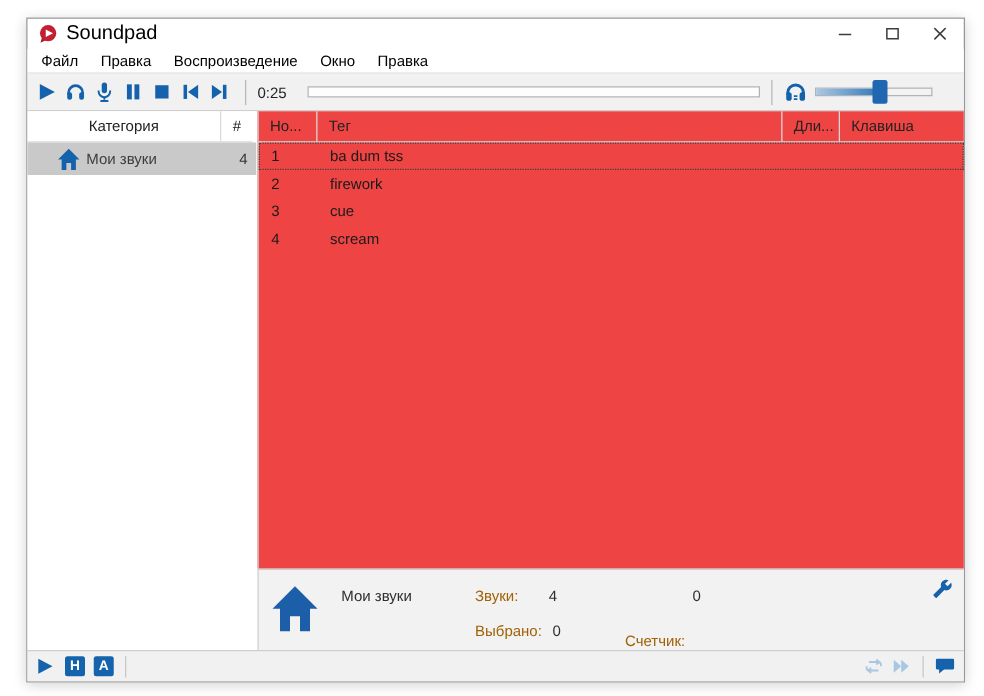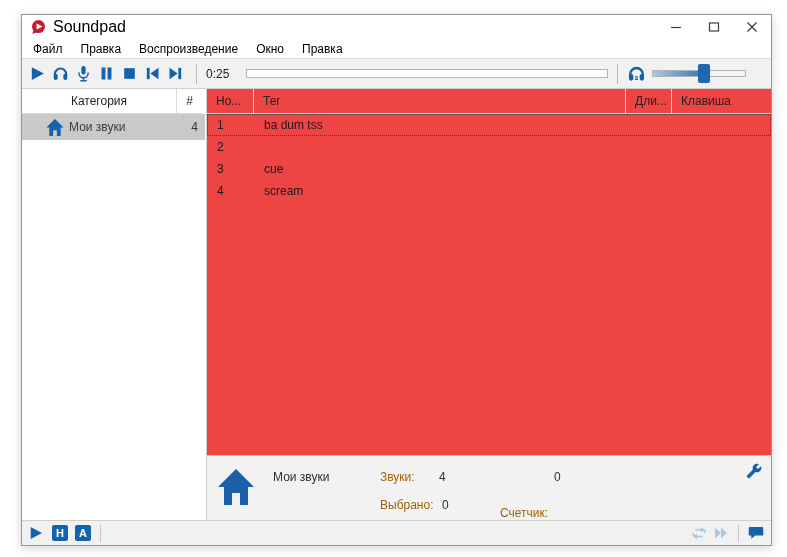--- a/index.html
+++ b/index.html
@@ -218,20 +218,21 @@
         </div>
       <div class="ml-rows">
           <div class="ml-row focused">
             <span class="ml-cell ml-c0">1</span>
             <span class="ml-cell ml-c1">ba dum tss</span>
             <span class="ml-cell ml-c2"></span>
             <span class="ml-cell ml-c3"></span>
           </div>
           <div class="ml-row">
             <span class="ml-cell ml-c0">2</span>
+            <span class="ml-cell ml-c1">firework</span>
             <span class="ml-cell ml-c2"></span>
             <span class="ml-cell ml-c3"></span>
           </div>
           <div class="ml-row">
             <span class="ml-cell ml-c0">3</span>
             <span class="ml-cell ml-c1">cue</span>
             <span class="ml-cell ml-c2"></span>
             <span class="ml-cell ml-c3"></span>
           </div>
           <div class="ml-row">

